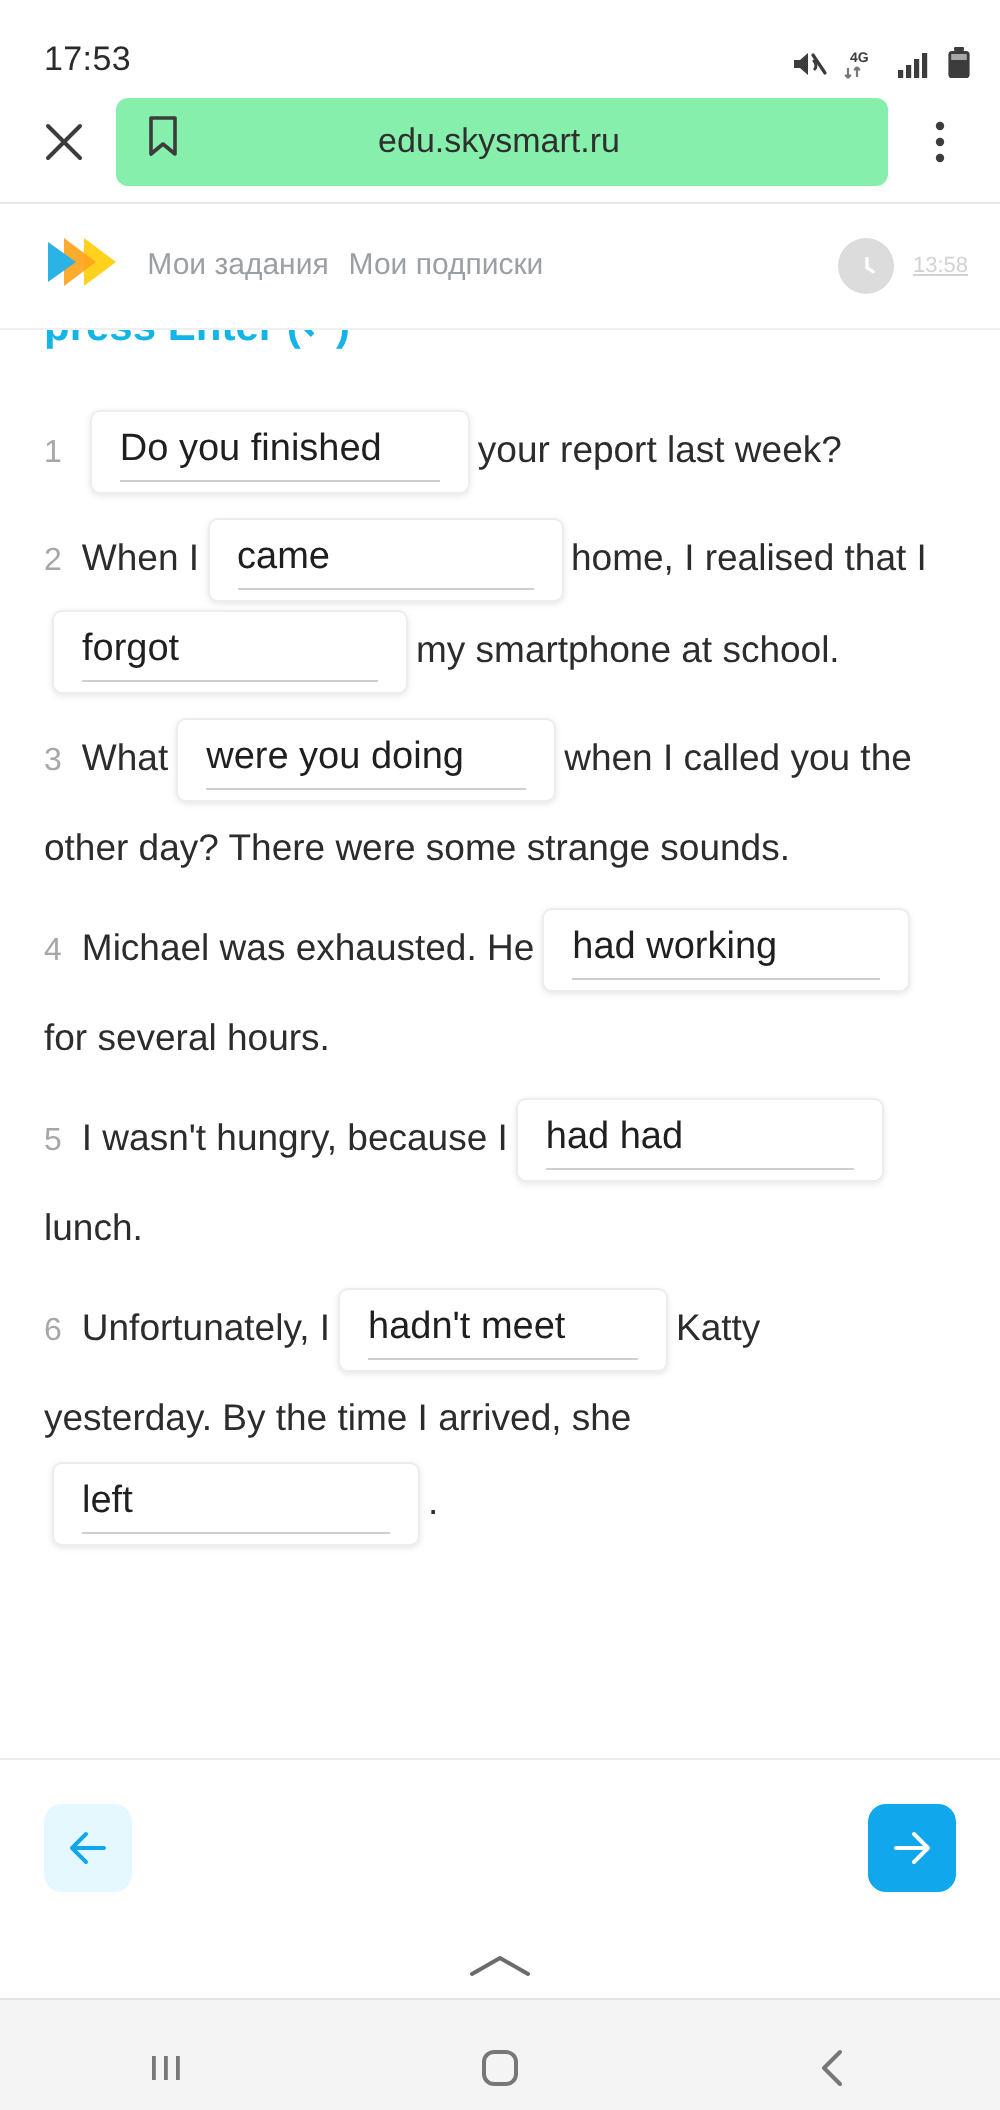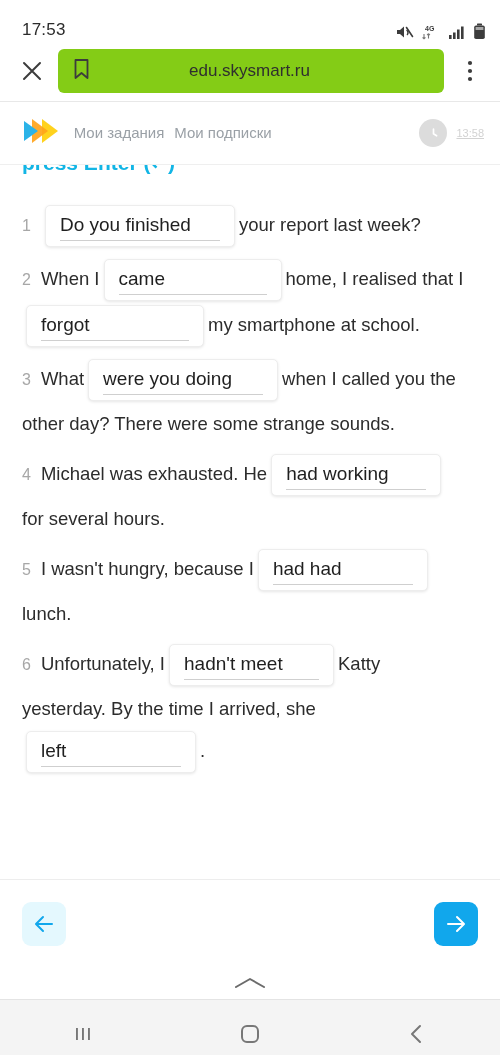--- a/index.html
+++ b/index.html
@@ -48,21 +48,21 @@
     width: 40px;
     height: 40px;
     display: flex;
     align-items: center;
     justify-content: center;
     flex: 0 0 auto;
   }
   .url-pill {
     flex: 1 1 auto;
     height: 44px;
-    background: #84cc16;
+    background: #86efac;
     border-radius: 6px;
     display: flex;
     align-items: center;
     padding: 0 14px;
     margin: 0 6px;
     min-width: 0;
     justify-content: flex-end;
   }
   .url-text {
     flex: 1 1 auto;
@@ -160,21 +160,21 @@
     color: #1f1f1f;
     line-height: 24px;
     white-space: nowrap;
   }
   .blank span {
     display: inline-block;
     border-bottom: 1px solid #cfcfcf;
     padding-bottom: 3px;
     min-width: 100%;
   }
-  .w-sm   { width: 170px; }
+  .w-sm   { width: 184px; }
   .w-md   { width: 178px; }
   .w-lg   { width: 190px; }
   .w-xl   { width: 165px; }
 
   
   .footer-nav {
     height: 88px;
     background: #ffffff;
     border-top: 1px solid #ededed;
     display: flex;

